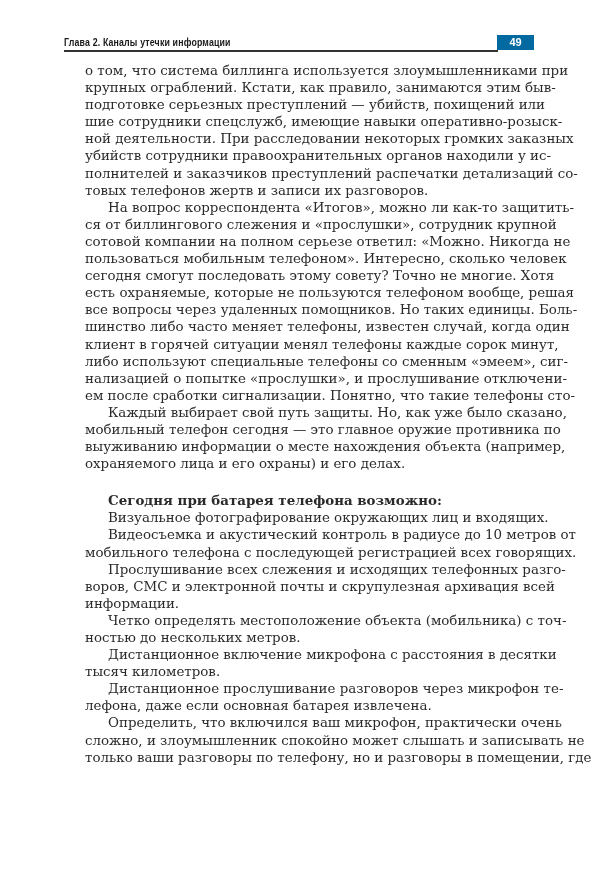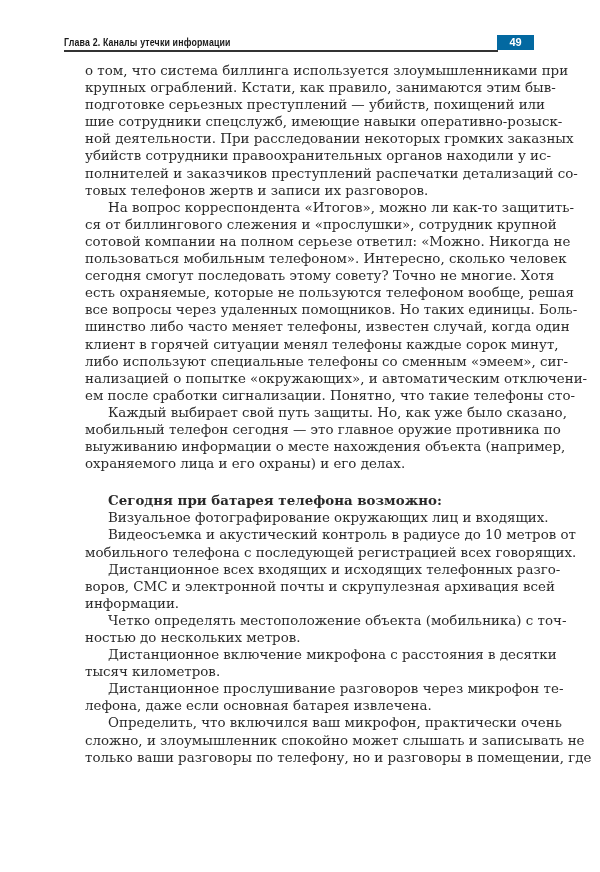--- a/index.html
+++ b/index.html
@@ -40,40 +40,40 @@
       <span class="line indent">На вопрос корреспондента «Итогов», можно ли как-то защитить-</span>
       <span class="line">ся от биллингового слежения и «прослушки», сотрудник крупной</span>
       <span class="line">сотовой компании на полном серьезе ответил: «Можно. Никогда не</span>
       <span class="line">пользоваться мобильным телефоном». Интересно, сколько человек</span>
       <span class="line">сегодня смогут последовать этому совету? Точно не многие. Хотя</span>
       <span class="line">есть охраняемые, которые не пользуются телефоном вообще, решая</span>
       <span class="line">все вопросы через удаленных помощников. Но таких единицы. Боль-</span>
       <span class="line">шинство либо часто меняет телефоны, известен случай, когда один</span>
       <span class="line">клиент в горячей ситуации менял телефоны каждые сорок минут,</span>
       <span class="line">либо используют специальные телефоны со сменным «эмеем», сиг-</span>
-      <span class="line">нализацией о попытке «окружающих», и автоматическим отключени-</span>
+      <span class="line">нализацией о попытке «прослушки», и прослушивание отключени-</span>
       <span class="line">ем после сработки сигнализации. Понятно, что такие телефоны сто-</span>
     </p>
     <p>
       <span class="line indent">Каждый выбирает свой путь защиты. Но, как уже было сказано,</span>
       <span class="line">мобильный телефон сегодня — это главное оружие противника по</span>
       <span class="line">выуживанию информации о месте нахождения объекта (например,</span>
       <span class="line last">охраняемого лица и его охраны) и его делах.</span>
     </p>
     <div class="spacer"></div>
     <span class="line last indent bold">Сегодня при батарея телефона возможно:</span>
     <p>
       <span class="line last indent">Визуальное фотографирование окружающих лиц и входящих.</span>
     </p>
     <p>
       <span class="line indent">Видеосъемка и акустический контроль в радиусе до 10 метров от</span>
       <span class="line last">мобильного телефона с последующей регистрацией всех говорящих.</span>
     </p>
     <p>
-      <span class="line indent">Дистанционное всех входящих и исходящих телефонных разго-</span>
+      <span class="line indent">Прослушивание всех слежения и исходящих телефонных разго-</span>
       <span class="line">воров, СМС и электронной почты и скрупулезная архивация всей</span>
       <span class="line last">информации.</span>
     </p>
     <p>
       <span class="line indent">Четко определять местоположение объекта (мобильника) с точ-</span>
       <span class="line last">ностью до нескольких метров.</span>
     </p>
     <p>
       <span class="line indent">Дистанционное включение микрофона с расстояния в десятки</span>
       <span class="line last">тысяч километров.</span>

